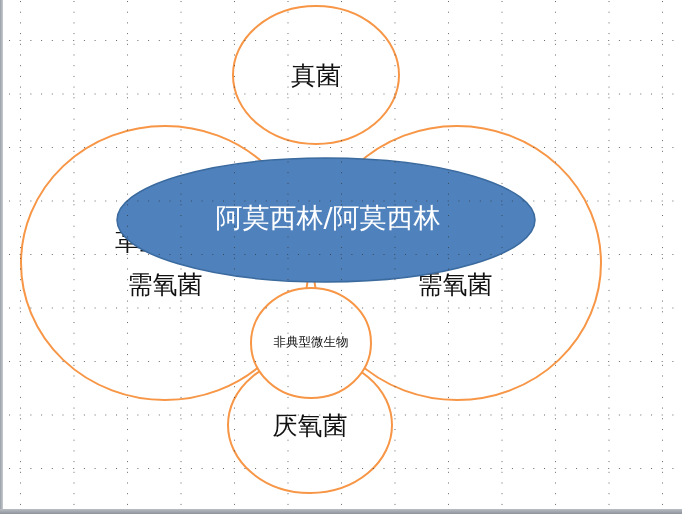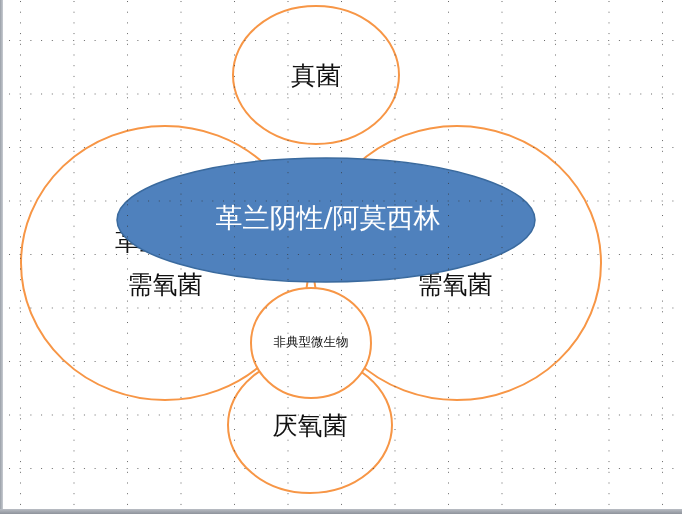--- a/index.html
+++ b/index.html
@@ -39,21 +39,21 @@
     <div>革兰阴性</div>
     <div>需氧菌</div>
   </div>
 
   <svg class="diagram" width="679" height="509" viewBox="3 0 679 509">
     <ellipse cx="326" cy="220" rx="209" ry="62" fill="#4F81BD" stroke="#3A6A9E" stroke-width="1.5"></ellipse>
     <ellipse cx="311" cy="343" rx="60" ry="55" fill="#ffffff" stroke="#F79646" stroke-width="2"></ellipse>
   </svg>
 
   <div class="label big" style="left:213px; top:54px; width:200px;">真菌</div>
-  <div class="label center-label" style="left:120px; top:200px; width:410px; line-height:36px;">革兰阴性/阿莫西林</div>
+  <div class="label center-label" style="left:120px; top:200px; width:410px; line-height:36px;">阿莫西林/阿莫西林</div>
   <div class="label big" style="left:207px; top:404px; width:200px;">厌氧菌</div>
   <div class="label small-label" style="left:238px; top:334px; width:140px;">非典型微生物</div>
 
   <svg class="grid" width="679" height="509" viewBox="3 0 679 509">
     <defs>
       <pattern id="vdots" x="0" y="0" width="53.5" height="10.7" patternUnits="userSpaceOnUse" patternTransform="translate(20,1)">
         <rect x="0" y="0" width="1" height="1" fill="#333"></rect>
       </pattern>
       <pattern id="hdots" x="0" y="0" width="10.7" height="53.5" patternUnits="userSpaceOnUse" patternTransform="translate(9,40)">
         <rect x="0" y="0" width="1" height="1" fill="#333"></rect>

